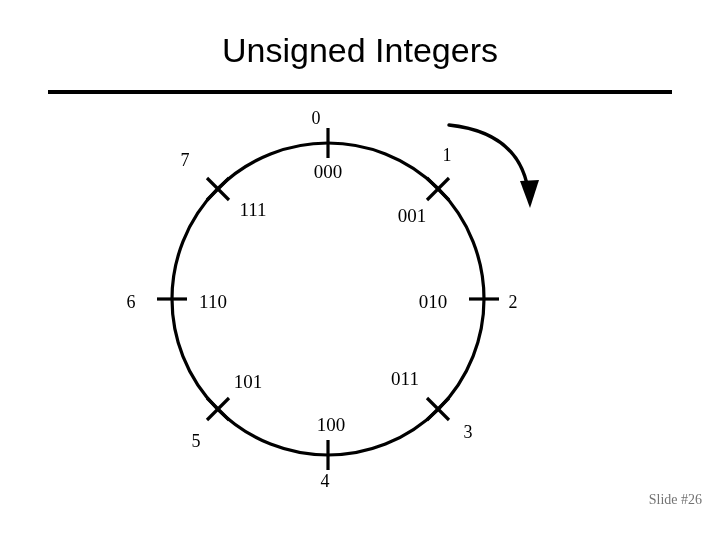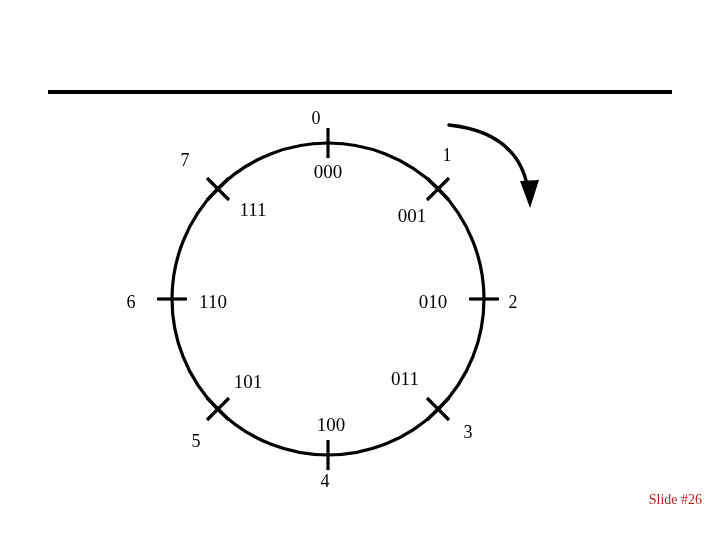--- a/index.html
+++ b/index.html
@@ -55,29 +55,30 @@
   }
   .ring-label.outer {
     font-size: 18px;
   }
   #slide-number {
     position: absolute;
     right: 18px;
     top: 492px;
     font-family: "Liberation Serif", serif;
     font-size: 14px;
-    color: #b91c1c;
+    color: #737373;
     text-align: right;
   }
 </style>
 </head>
 <body>
 
 <div id="slide">
 
+  <div id="slide-title">Unsigned Integers</div>
 
   <div id="title-rule"></div>
 
   <div id="diagram">
     <svg width="720" height="540" viewBox="0 0 720 540">
 
       <circle id="main-circle" cx="328" cy="299" r="156" fill="none" stroke="#000000" stroke-width="3.2"></circle>
 
       <g id="tick-group" stroke="#000000" stroke-width="3.2" stroke-linecap="butt">
         <line x1="328" y1="128" x2="328" y2="158"></line>

